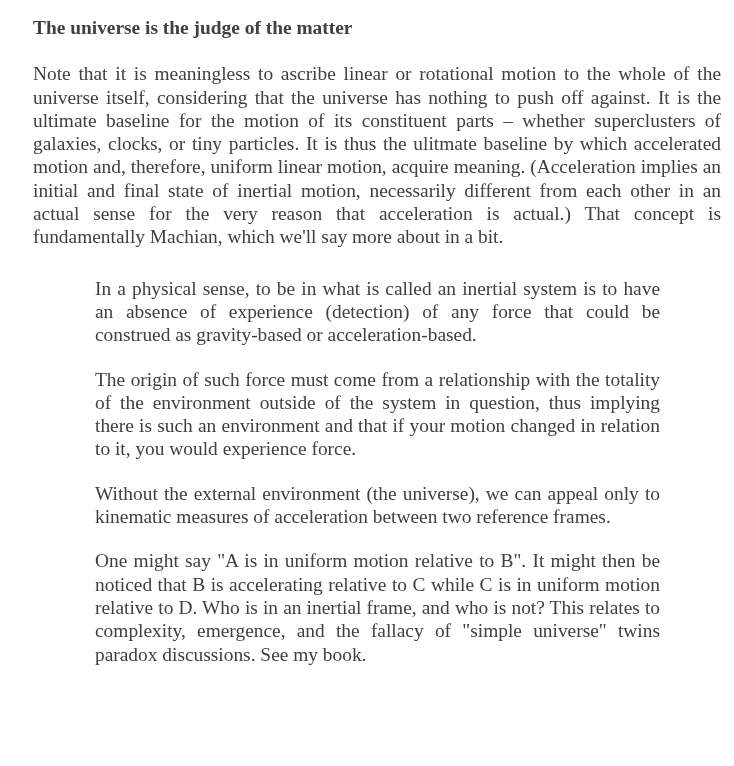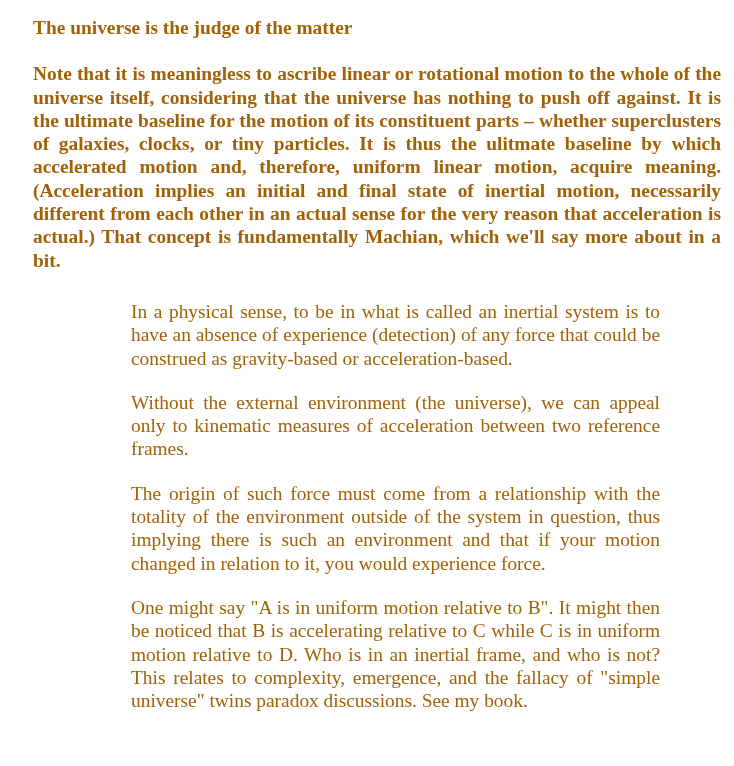--- a/index.html
+++ b/index.html
@@ -11,55 +11,54 @@
     width: 734px;
     height: 766px;
     overflow: hidden;
   }
   .page {
     box-sizing: border-box;
     width: 734px;
     height: 766px;
     padding: 16px 13px 0 33px;
     background: #ffffff;
-    color: #a16207;
+    color: #404040;
     font-family: "Liberation Serif", "DejaVu Serif", serif;
     font-size: 19.4px;
     line-height: 23.3px;
   }
   .heading {
     font-size: 19.4px;
     font-weight: bold;
     margin: 0 0 23px 0;
     text-align: left;
   }
   .body-para {
     margin: 0 0 10px 0;
     text-align: justify;
-    font-weight: bold;
   }
   .indent-block {
-    margin: 28px 61px 0 98px;
+    margin: 28px 61px 0 62px;
   }
   .indent-para {
     margin: 0 0 21px 0;
     text-align: justify;
   }
 </style>
 </head>
 <body>
 
 <div class="page">
   <h1 class="heading">The universe is the judge of the matter</h1>
 
   <p class="body-para">Note that it is meaningless to ascribe linear or rotational motion to the whole of the universe itself, considering that the universe has nothing to push off against.  It is the ultimate baseline for the motion of its constituent parts – whether superclusters of galaxies, clocks, or tiny particles.  It is thus the ulitmate baseline by which accelerated motion and, therefore, uniform linear motion, acquire meaning.  (Acceleration implies an initial and final state of inertial motion, necessarily different from each other in an actual sense for the very reason that acceleration is actual.)  That concept is fundamentally Machian, which we'll say more about in a bit.</p>
 
 
   <div class="indent-block">
     <p class="indent-para">In a physical sense, to be in what is called an inertial system is to have an absence of experience (detection) of any force that could be construed as gravity-based or acceleration-based.</p>
 
+    <p class="indent-para">The origin of such force must come from a relationship with the totality of the environment outside of the system in question, thus implying there is such an environment and that if your motion changed in relation to it, you would experience force.</p>
+
     <p class="indent-para">Without the external environment (the universe), we can appeal only to kinematic measures of acceleration between two reference frames.</p>
-
-    <p class="indent-para">The origin of such force must come from a relationship with the totality of the environment outside of the system in question, thus implying there is such an environment and that if your motion changed in relation to it, you would experience force.</p>
 
     <p class="indent-para">One might say "A is in uniform motion relative to B".  It might then be noticed that B is accelerating relative to C while C is in uniform motion relative to D.  Who is in an inertial frame, and who is not?  This relates to complexity, emergence, and the fallacy of "simple universe" twins paradox discussions.  See my book.</p>
   </div>
 </div>
 
 </body></html>

